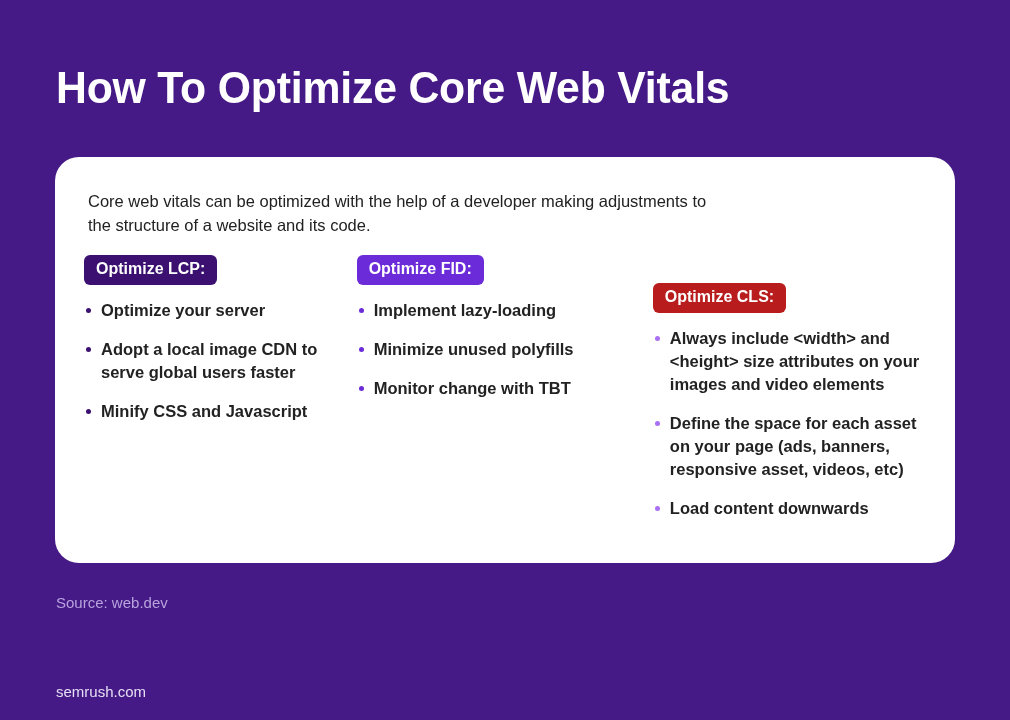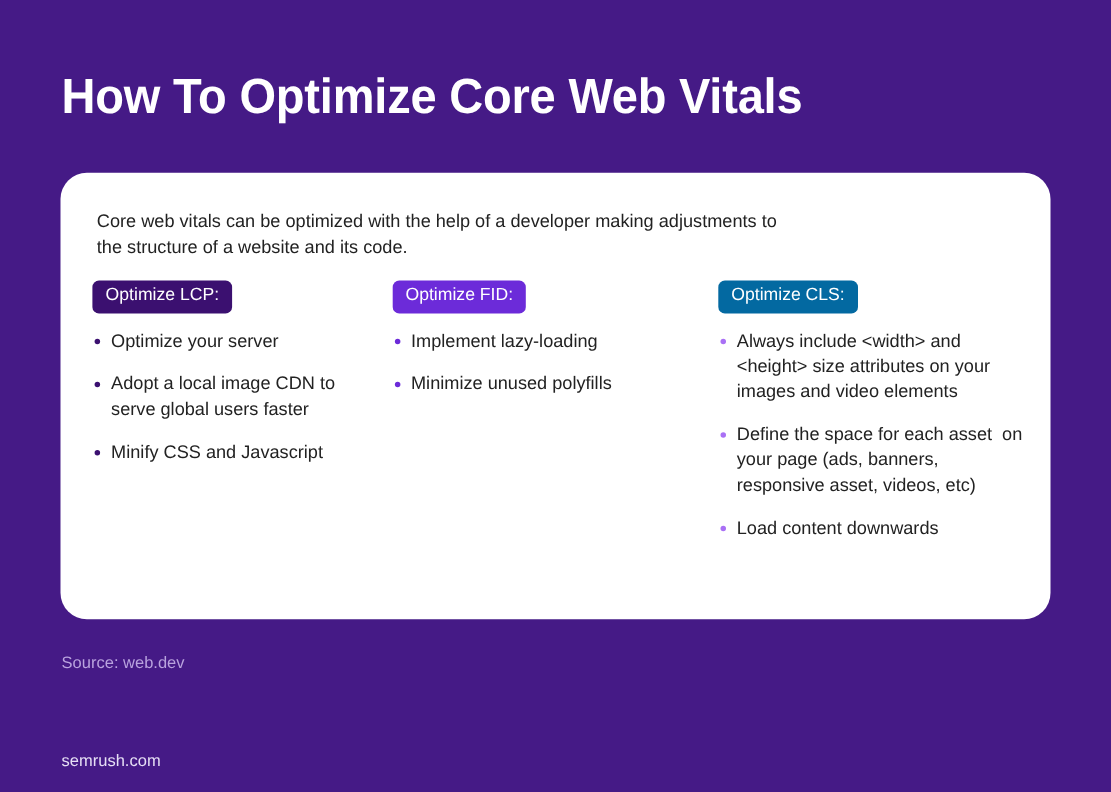--- a/index.html
+++ b/index.html
@@ -49,40 +49,41 @@
     line-height: 24px;
     color: #222222;
   }
   .columns {
     position: absolute;
     left: 29px;
     top: 98px;
     right: 18px;
     display: flex;
     gap: 0px;
+    font-weight: bold;
   }
   .col {
     box-sizing: border-box;
   }
   .col-lcp { width: 278px; padding-right: 10px; }
   .col-fid { width: 302px; padding-right: 10px; }
   .col-cls { width: 290px; }
 
   .badge {
     display: inline-block;
     border-radius: 6px;
     padding: 5px 12px 7px 12px;
     font-size: 16px;
     color: #FFFFFF;
     line-height: 18px;
     white-space: nowrap;
   }
   .badge-lcp { background: #3B1070; }
   .badge-fid { background: #6C2BD9; }
-  .badge-cls { background: #0369a1; }
+  .badge-cls { background: #b91c1c; margin-top: 28px; }
 
   ul.bullets {
     list-style: none;
     margin: 14px 0 0 0;
     padding: 0;
   }
   ul.bullets li {
     position: relative;
     padding-left: 17px;
     font-size: 16.5px;
@@ -160,20 +161,21 @@
           <li>Adopt a local image CDN to serve global users faster</li>
           <li>Minify CSS and Javascript</li>
         </ul>
       </div>
 
       <div class="col col-fid">
         <div class="badge badge-fid">Optimize FID:</div>
         <ul class="bullets">
           <li>Implement lazy-loading</li>
           <li>Minimize unused polyfills</li>
+          <li>Monitor change with TBT</li>
         </ul>
       </div>
 
       <div class="col col-cls">
         <div class="badge badge-cls">Optimize CLS:</div>
         <ul class="bullets">
           <li>Always include &lt;width&gt; and &lt;height&gt; size attributes on your images and video elements</li>
           <li>Define the space for each asset  on your page (ads, banners, responsive asset, videos, etc)</li>
           <li>Load content downwards</li>
         </ul>

